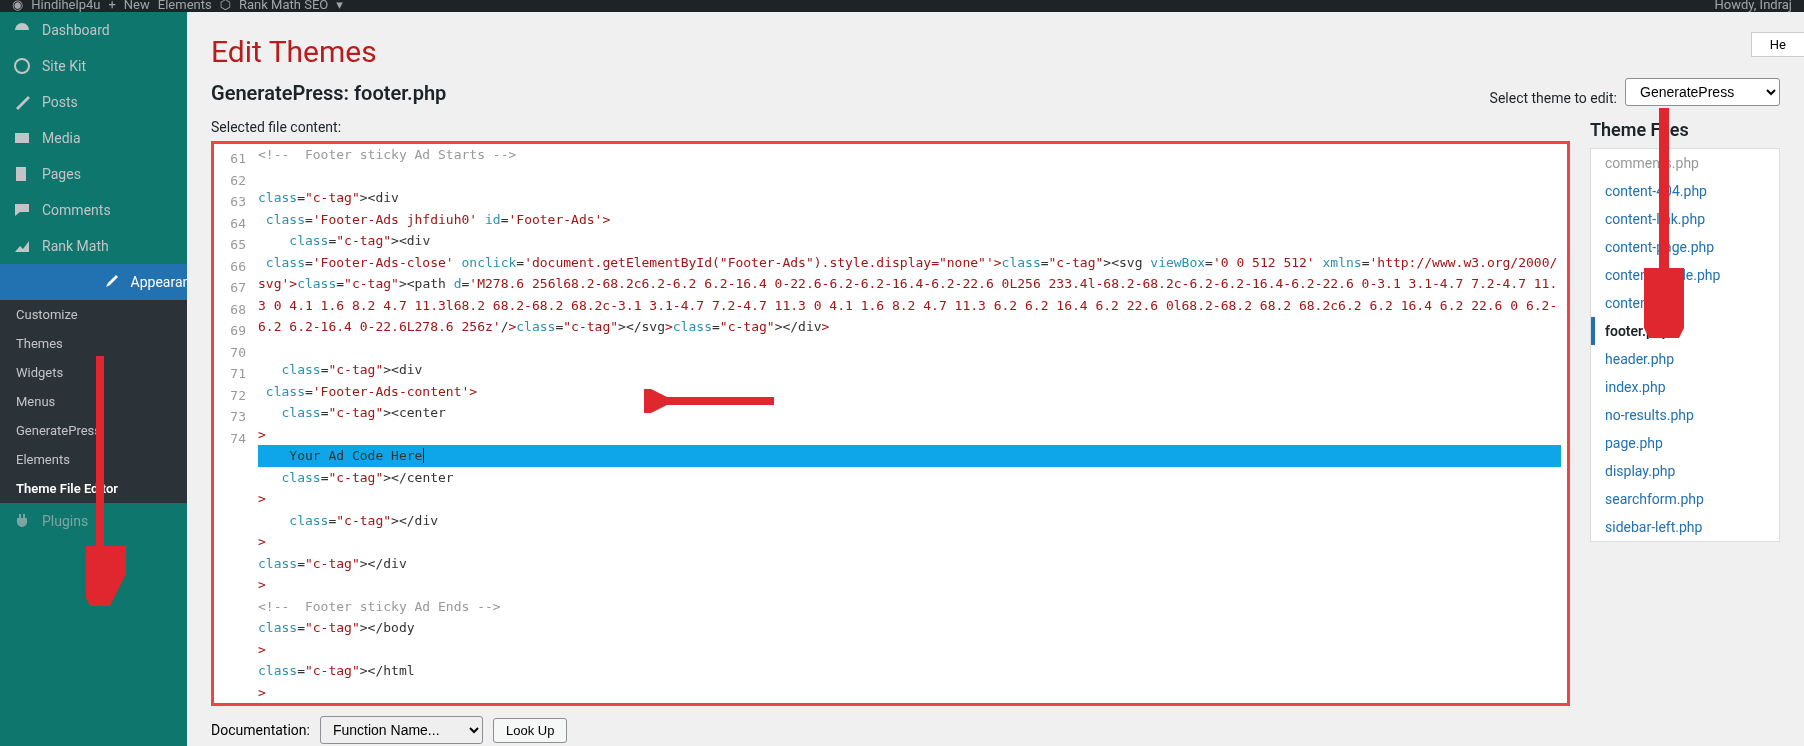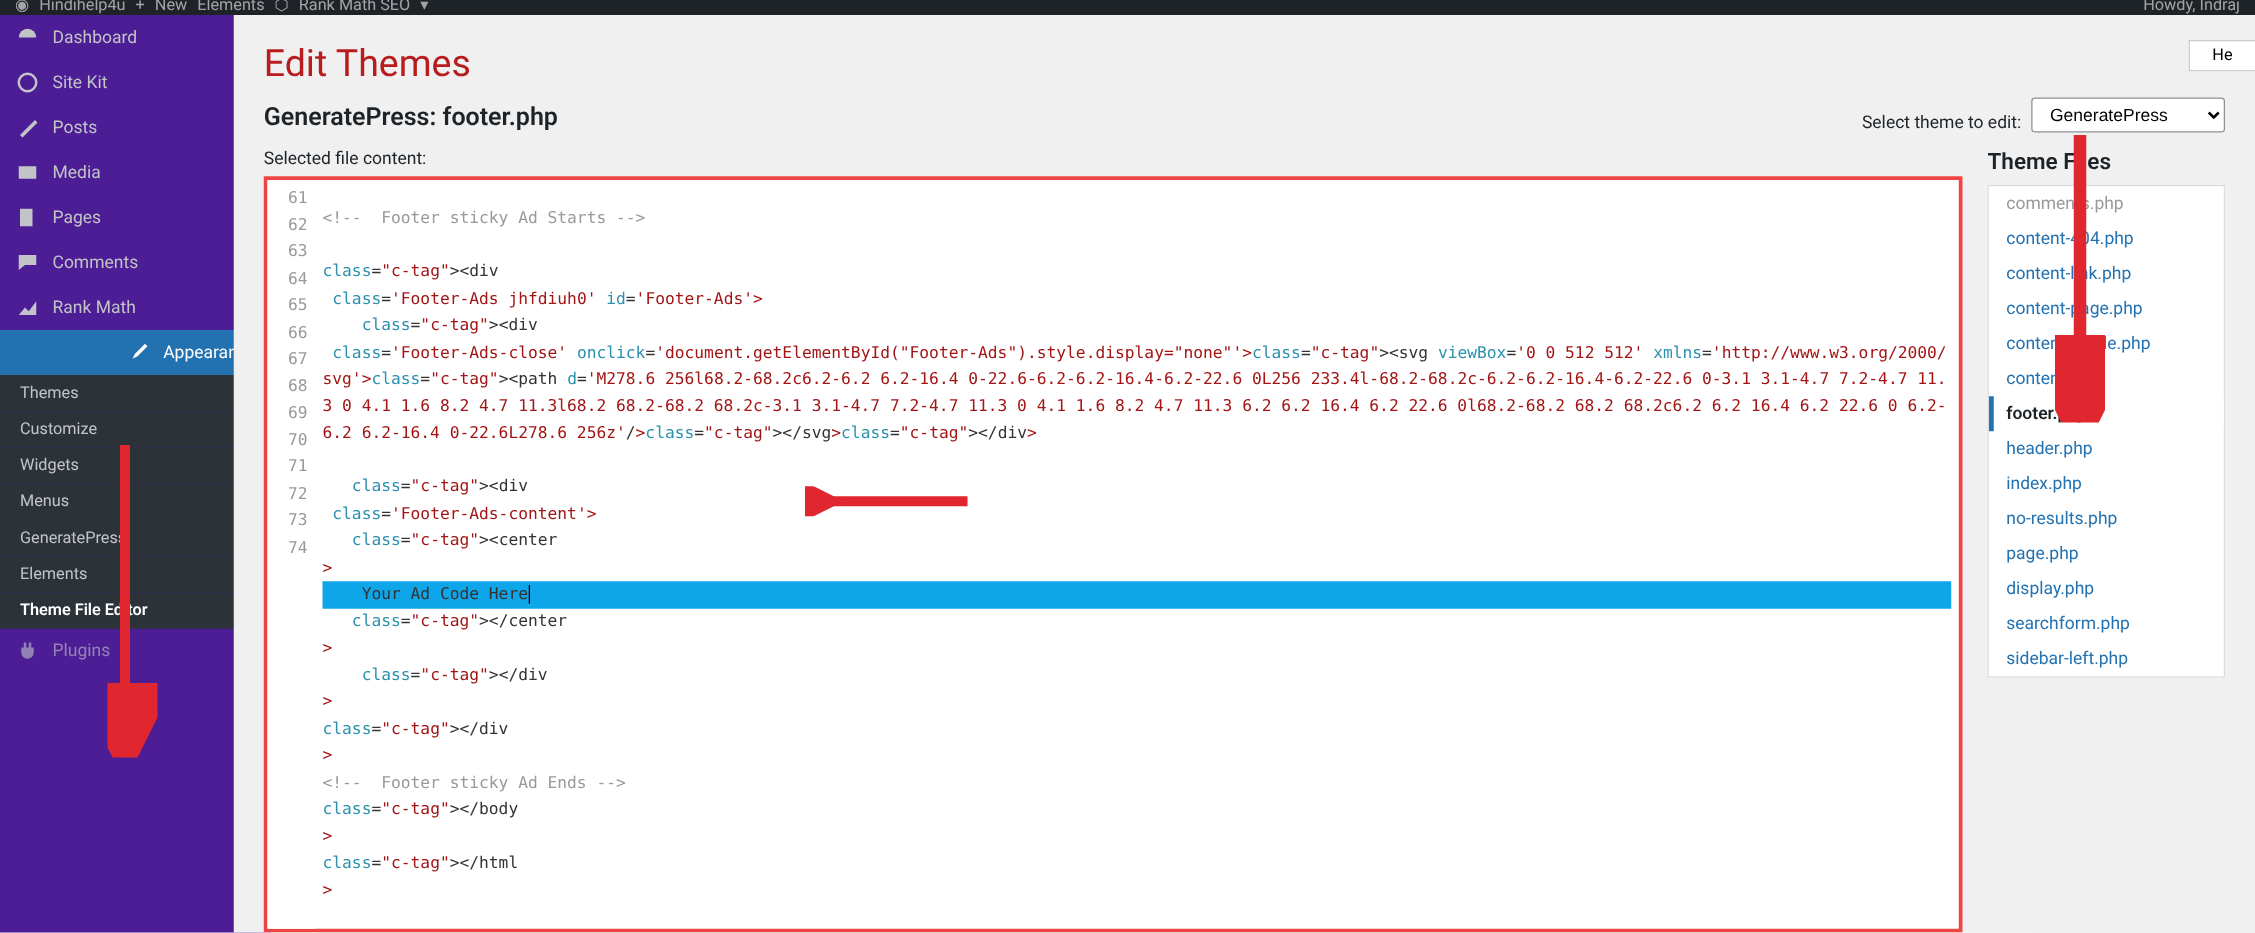--- a/index.html
+++ b/index.html
@@ -3,21 +3,21 @@
 <meta charset="utf-8">
 <style>
 * { box-sizing: border-box; margin: 0; padding: 0; }
 body { font-family: -apple-system, BlinkMacSystemFont, "Segoe UI", Roboto, sans-serif; font-size: 13px; background: #f0f0f1; width: 1804px; height: 746px; overflow: hidden; }
 
 .topbar { background: #1d2327; color: #c3c4c7; height: 12px; display: flex; align-items: flex-end; padding: 0 12px; font-size: 13px; justify-content: space-between; overflow: hidden; }
 .topbar .left { display: flex; gap: 8px; align-items: center; }
 .topbar .right { display: flex; gap: 8px; align-items: center; }
 .topbar span { opacity: 0.8; }
 
-.sidebar { width: 217px; background: #4c1d95; position: absolute; left: 0; top: 12px; bottom: 0; color: #c3c4c7; font-size: 14px; }
+.sidebar { width: 217px; background: #0f766e; position: absolute; left: 0; top: 12px; bottom: 0; color: #c3c4c7; font-size: 14px; }
 .sidebar .item { padding: 8px 12px; display: flex; align-items: center; gap: 10px; cursor: pointer; }
 .sidebar .item.active { background: #2271b1; color: #fff; position: relative; justify-content: flex-end; }
 .sidebar .item.active::after { content: ""; position: absolute; right: -8px; top: 50%; transform: translateY(-50%); border: 8px solid transparent; border-right-color: #f0f0f1; }
 .sidebar .subitem { padding: 7px 12px 7px 16px; font-size: 13px; background: #2c3338; color: #c3c4c7; cursor: pointer; }
 .sidebar .subitem.active { color: #fff; font-weight: 600; }
 .sidebar .dashicon { width: 20px; height: 20px; display: inline-flex; align-items: center; justify-content: center; fill: currentColor; }
 
 .main { position: absolute; left: 187px; top: 12px; right: 0; bottom: 0; background: #f0f0f1; padding: 12px 24px; overflow: hidden; }
 .main h1 { font-size: 30px; font-weight: 400; margin: 10px 0 12px; color: #b91c1c; }
 .main h2 { font-size: 20px; font-weight: 600; margin: 8px 0 14px; color: #1d2327; }
@@ -28,21 +28,21 @@
 
 .editor-row { display: flex; gap: 20px; }
 .editor-left { flex: 1; }
 .files-col { width: 190px; }
 
 .content-label { font-size: 14px; color: #1d2327; margin-bottom: 6px; }
 
 .code-box { border: 3px solid #ef4444; background: #fff; position: relative; }
 .code-lines { display: flex; font-family: Consolas, Monaco, monospace; font-size: 13px; line-height: 21.5px; }
 .gutter { width: 38px; text-align: right; color: #999; padding: 4px 6px 4px 0; background: #fff; user-select: none; }
-.code { flex: 1; padding: 20px 6px; white-space: pre-wrap; word-break: break-all; color: #333; }
+.code { flex: 1; padding: 0 6px; white-space: pre-wrap; word-break: break-all; color: #333; }
 .code .ln { display: block; }
 .code .ln.hl { background: #0ea5e9; }
 .c-cmt { color: #999; }
 .c-tag { color: #a31515; }
 .c-attr { color: #2b91af; }
 .c-str { color: #a31515; }
 .c-cursor::after { content: ""; border-right: 1px solid #000; margin-left: 1px; }
 
 .arrow-red { position: absolute; }
 .arrow-red svg { display: block; }
@@ -136,22 +136,22 @@
     <span>Rank Math</span>
   </div>
   <div class="item active">
     <span class="dashicon">
         <svg viewBox="0 0 20 20">
           <path d="M15 3l2 2-8 8-4 2 2-4 8-8z" fill="currentColor"></path>
         </svg>
       </span>
     <span>Appearance</span>
   </div>
+  <div class="subitem">Customize</div>
   <div class="subitem">Themes</div>
-  <div class="subitem">Customize</div>
   <div class="subitem">Widgets</div>
   <div class="subitem">Menus</div>
   <div class="subitem">GeneratePress</div>
   <div class="subitem">Elements</div>
   <div class="subitem active">Theme File Editor</div>
   <div class="item" style="opacity:.6">
     <span class="dashicon">
         <svg viewBox="0 0 20 20">
           <path d="M7 3v4H5v4a5 5 0 0010 0V7h-2V3h-2v4H9V3H7z" fill="currentColor"></path>
         </svg>

